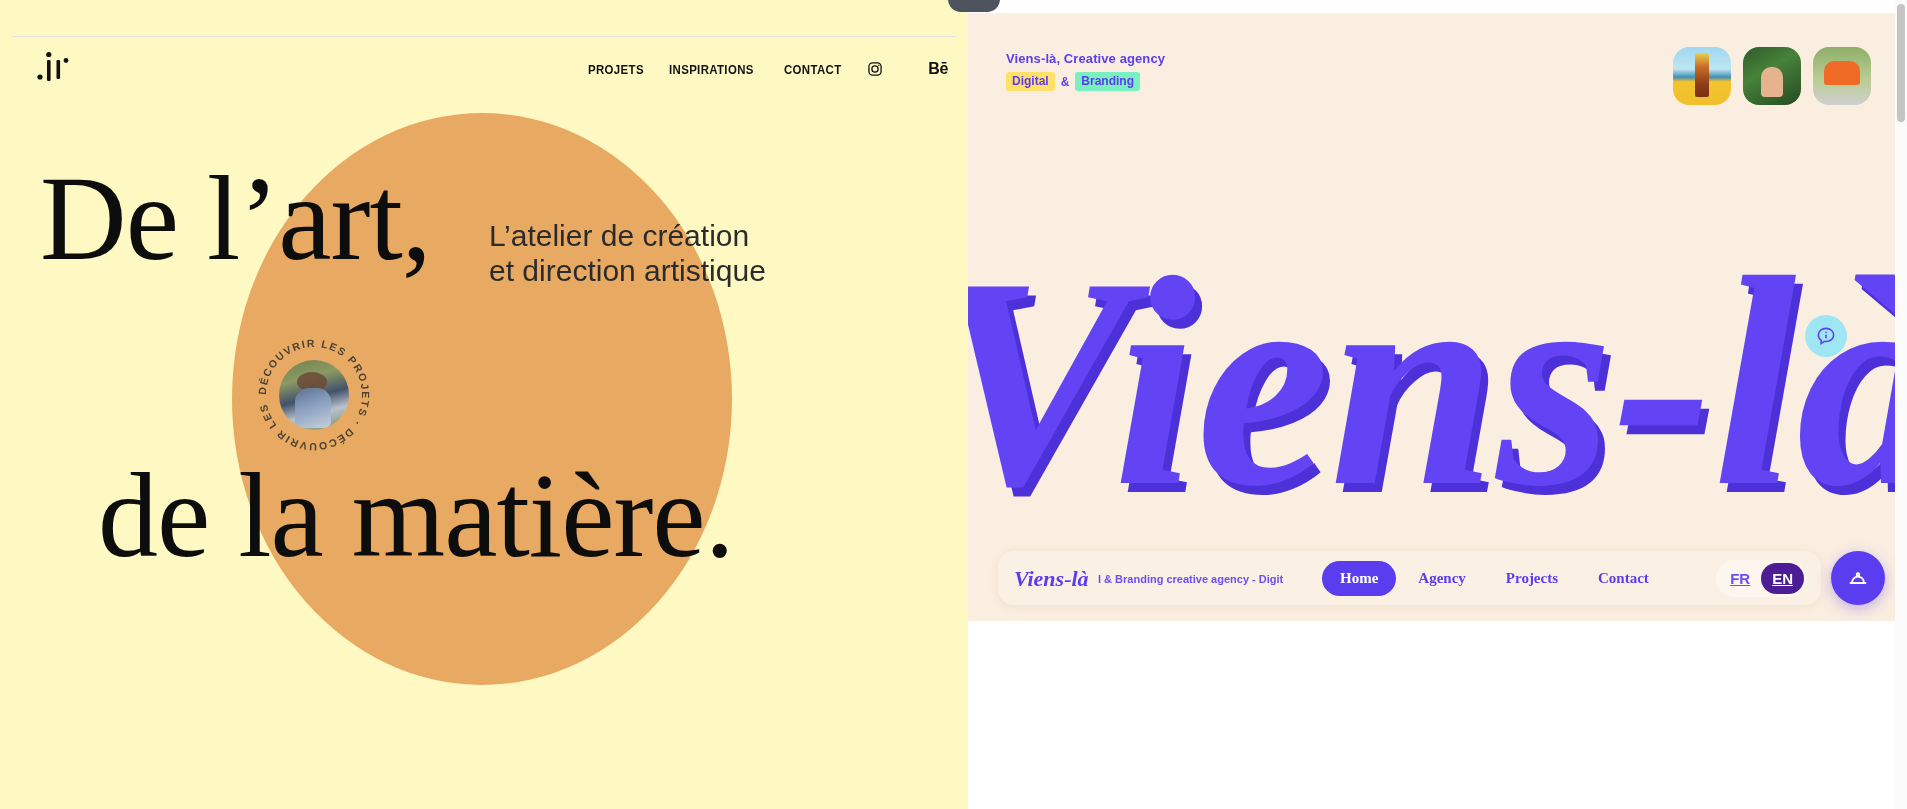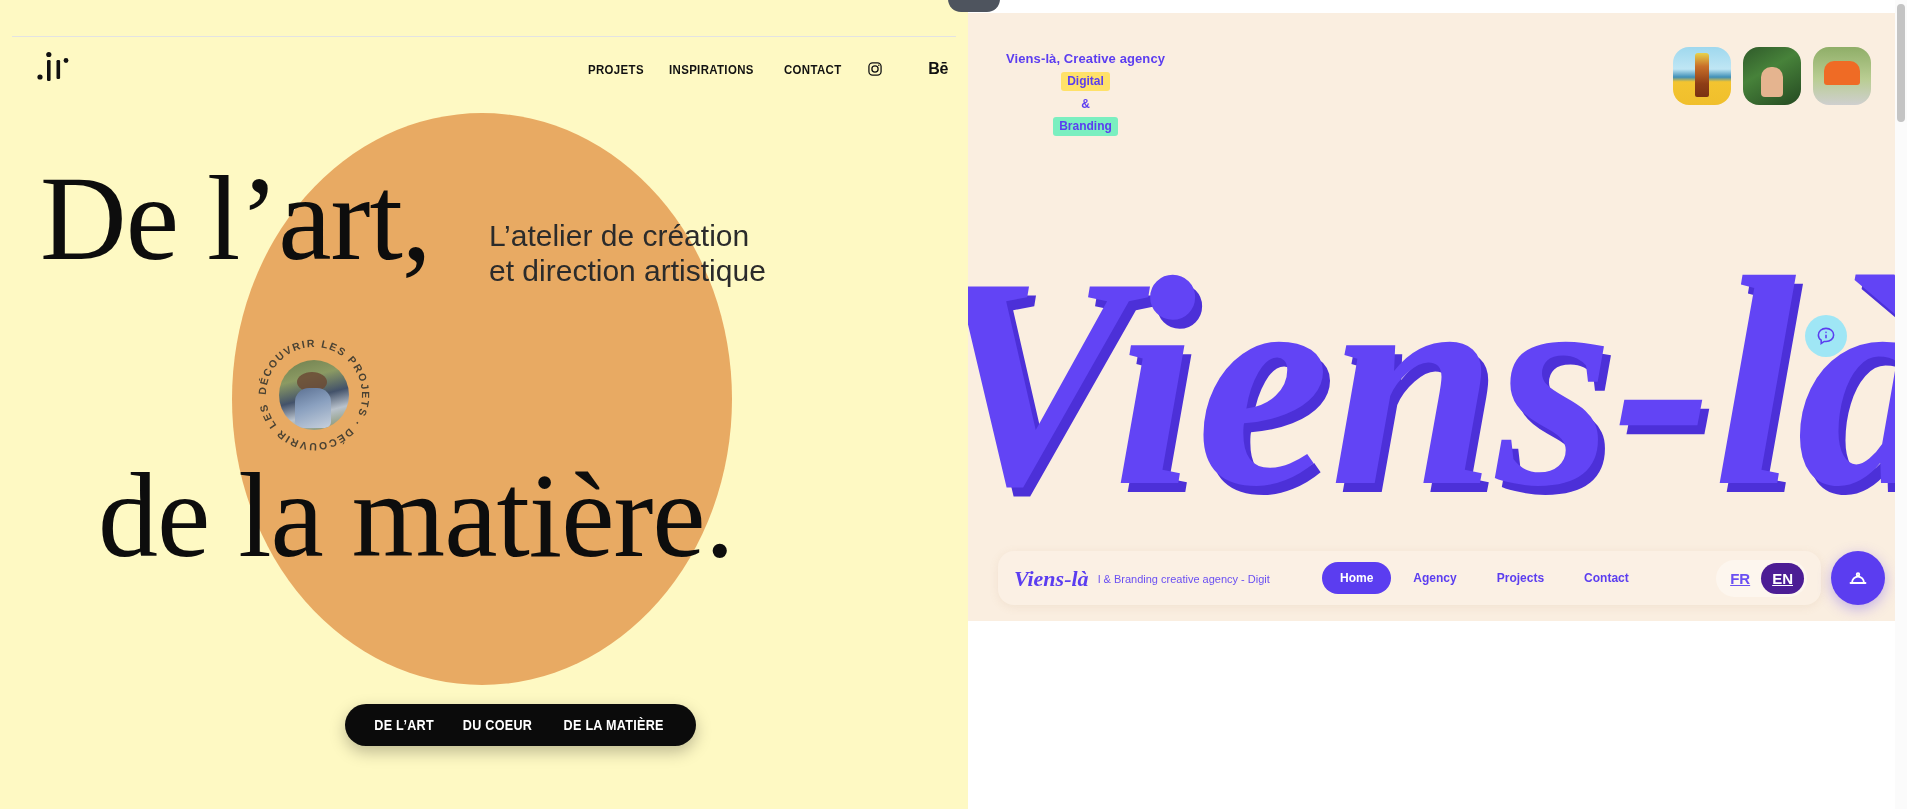--- a/index.html
+++ b/index.html
@@ -118,21 +118,21 @@
   }
 
   #vl-tagline {
     position: absolute; left: 38px; top: 38px;
   }
   #vl-tagline .t-main {
     font-family: "Liberation Sans", sans-serif;
     font-size: 13px; font-weight: 700; color: #5b3df0; letter-spacing: .1px;
   }
   #vl-tagline .t-row {
-    margin-top: 6px; display: flex; align-items: center; gap: 6px; flex-direction: column;
+    margin-top: 6px; display: flex; align-items: center; gap: 6px;
   }
   .hl {
     font-family: "Liberation Sans", sans-serif;
     font-size: 12px; font-weight: 700; color: #5b3df0;
     padding: 2px 6px 3px; border-radius: 3px;
   }
   .hl-yellow { background: #ffe169; }
   .hl-green  { background: #7aefc0; }
   .amp { font-size: 12px; font-weight: 700; color: #5b3df0; }
 
@@ -184,26 +184,26 @@
     box-shadow: 0 2px 10px rgba(180,140,100,.12);
   }
   #vl-brand {
     margin-left: 16px; width: 74px; height: 28px; flex: none;
   }
   #vl-marquee {
     margin-left: 10px; width: 218px; overflow: hidden; flex: none;
   }
   #vl-marquee span {
     font-family: "Liberation Sans", sans-serif;
-    font-size: 11px; font-weight: 400; color: #6a4ff2; white-space: nowrap;
+    font-size: 11px; font-weight: 700; color: #6a4ff2; white-space: nowrap;
   }
   #vl-links { display:flex; align-items:center; gap: 4px; margin-left: 6px; }
   .vl-link {
-    font-family: Liberation Sans, sans-serif;
-    font-size: 12px; font-weight: 700; color: #5b3df0;
+    font-family: Liberation Serif, serif;
+    font-size: 15px; font-weight: 700; color: #5b3df0;
     padding: 9px 18px; border-radius: 999px; text-decoration:none; white-space:nowrap;
   }
   .vl-link.active { background: #5b3df0; color: #fff; }
 
   #vl-lang {
     margin-left: auto; margin-right: 14px;
     display:flex; align-items:center;
     background:#fdf6ee; border-radius:999px; padding:3px;
   }
   .lang-opt {
@@ -285,25 +285,20 @@
         <defs>
           <path id="badgePath" d="M62,62 m-48,0 a48,48 0 1,1 96,0 a48,48 0 1,1 -96,0"></path>
         </defs>
         <text font-family="Liberation Sans, sans-serif" font-size="10.5" font-weight="700" letter-spacing="1.6" fill="#4a4233">
           <textPath href="#badgePath" startOffset="0%">DÉCOUVRIR LES PROJETS · DÉCOUVRIR LES PROJETS · </textPath>
         </text>
       </svg>
       <div id="badge-photo"></div>
     </div>
 
-    <div id="hero-pill">
-      <span class="pill-word">DE L’ART</span>
-      <span class="pill-word">DU COEUR</span>
-      <span class="pill-word">DE LA MATIÈRE</span>
-    </div>
   </div>
 
   <div id="right-panel">
 
     <div id="vl-tagline">
       <div class="t-main">Viens-là, Creative agency</div>
       <div class="t-row">
         <span class="hl hl-yellow">Digital</span>
         <span class="amp">&amp;</span>
         <span class="hl hl-green">Branding</span>

